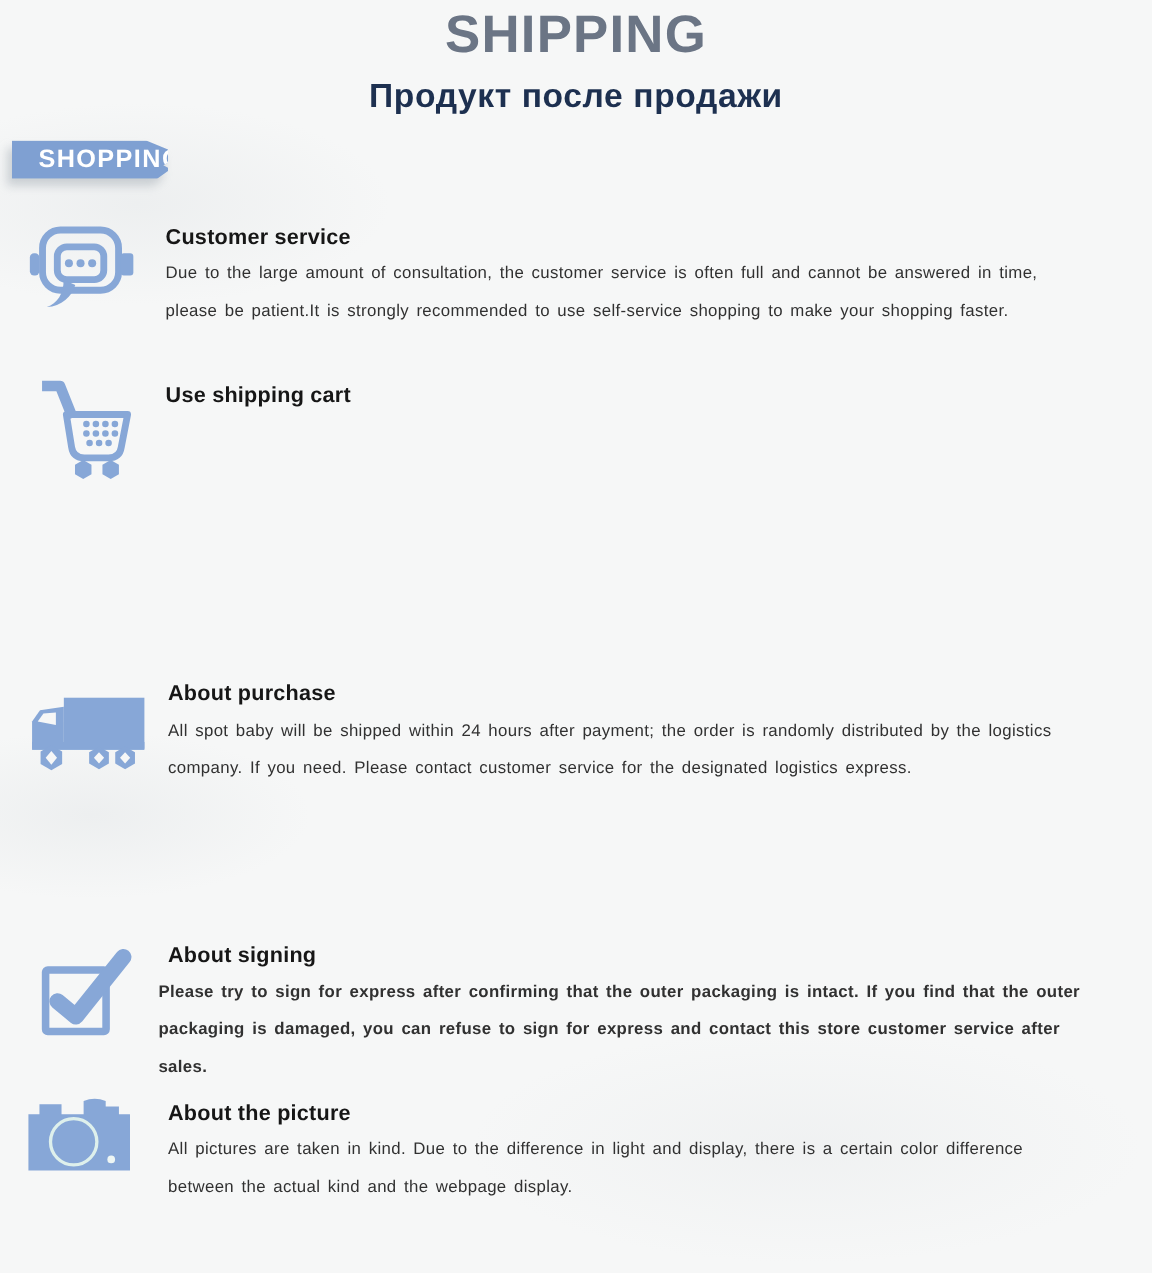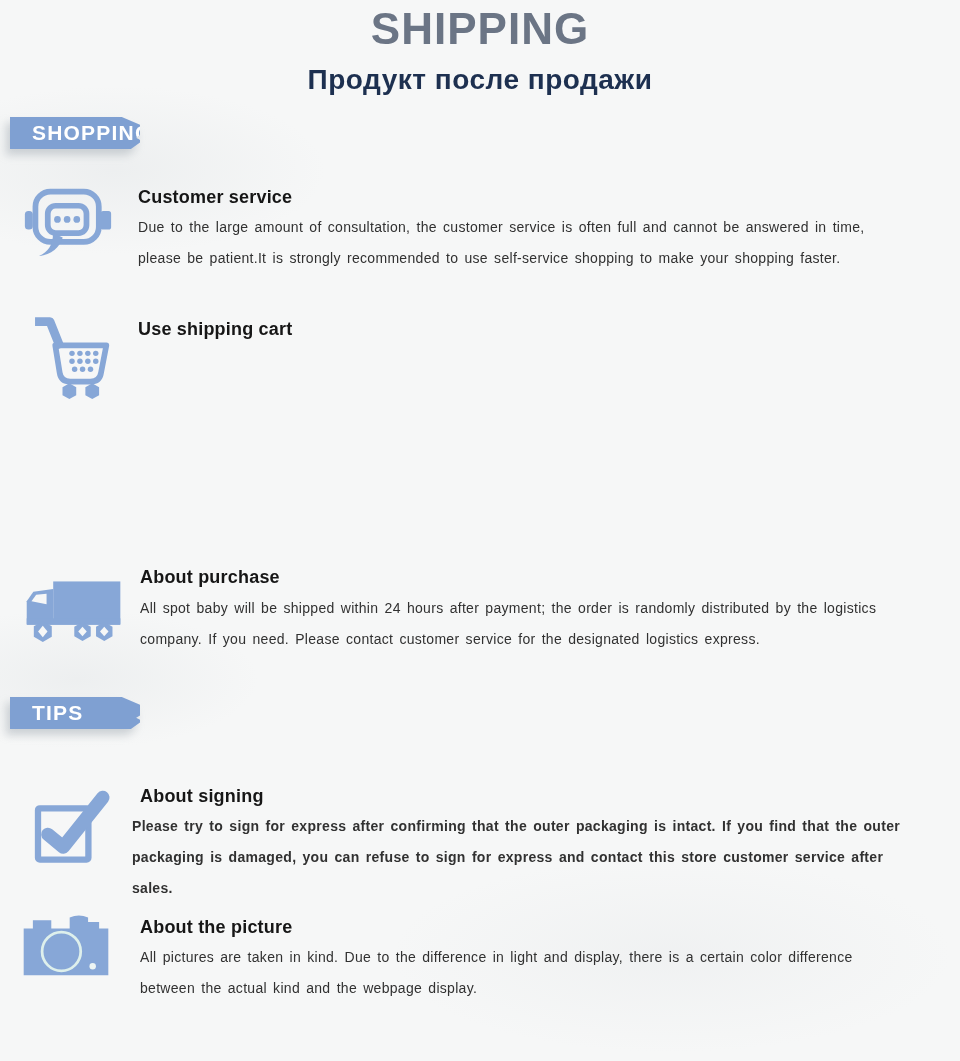--- a/index.html
+++ b/index.html
@@ -121,23 +121,20 @@
       <polygon points="22,54 27,60 22,66 17,60" fill="#f6f7f7"></polygon>
       <polygon points="64,50 72.7,55 72.7,65 64,70 55.3,65 55.3,55" fill="currentColor"></polygon>
       <polygon points="64,55 68.5,60 64,65 59.5,60" fill="#f6f7f7"></polygon>
       <polygon points="87,50 95.7,55 95.7,65 87,70 78.3,65 78.3,55" fill="currentColor"></polygon>
       <polygon points="87,55 91.5,60 87,65 82.5,60" fill="#f6f7f7"></polygon>
     </svg>
   </div>
   <div class="item-heading" id="head-3">About purchase</div>
   <div class="item-body" id="body-3">All spot baby will be shipped within 24 hours after payment; the order is randomly distributed by the logistics company. If you need. Please contact customer service for the designated logistics express.</div>
 
-  <div class="badge-wrap" id="badge-tips">
-    <div class="badge">TIPS</div>
-  </div>
 
   <div class="item-icon" id="icon-4">
     <svg viewBox="0 0 100 100" aria-hidden="true">
       <rect x="10" y="27" width="56" height="57" rx="2" fill="none" stroke="currentColor" stroke-width="7"></rect>
       <path d="M21 56 L38 70 L82 15" fill="none" stroke="currentColor" stroke-width="15" stroke-linecap="round" stroke-linejoin="round"></path>
     </svg>
   </div>
   <div class="item-heading" id="head-4">About signing</div>
   <div class="item-body" id="body-4">Please try to sign for express after confirming that the outer packaging is intact. If you find that the outer packaging is damaged, you can refuse to sign for express and contact this store customer service after sales.</div>
 

